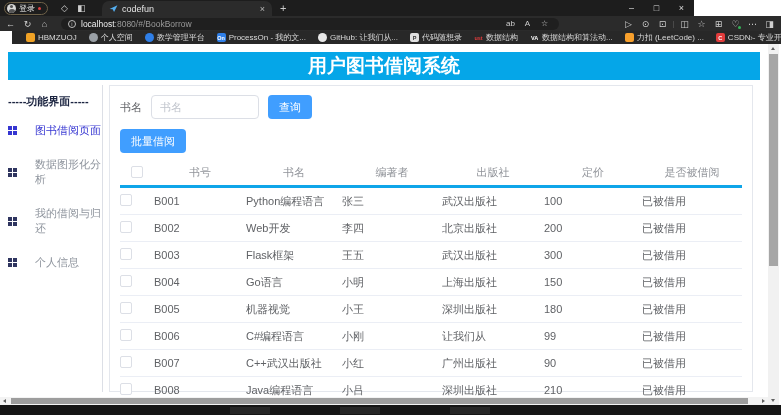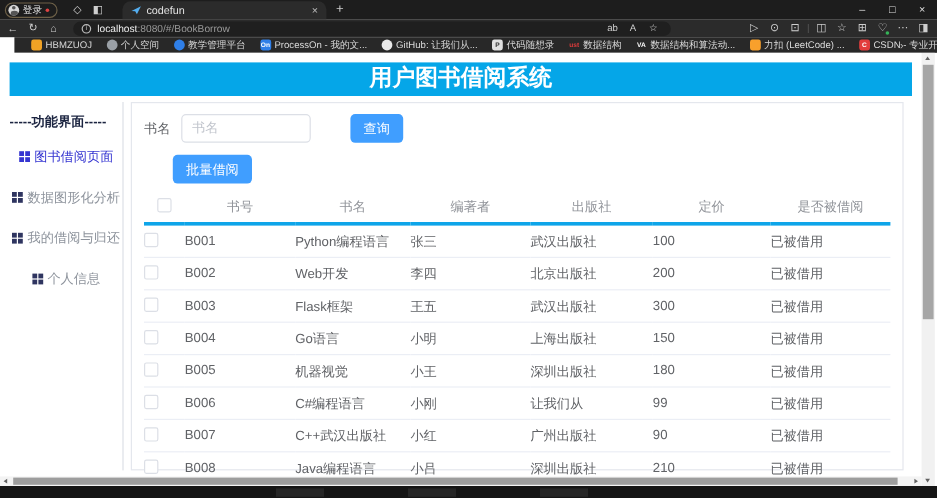--- a/index.html
+++ b/index.html
@@ -1,21 +1,21 @@
 <!DOCTYPE html>
 <html lang="zh" style="--primary: #409eff; --active-menu: #3535d1;"><head>
 <meta charset="utf-8">
 <style>
   * { margin:0; padding:0; box-sizing:border-box; }
   html,body { width:781px; height:415px; overflow:hidden;
     font-family:"Liberation Sans","DejaVu Sans",sans-serif; }
   .screen { position:relative; width:781px; height:415px; background:#fff; overflow:hidden; }
 
   
-  .tabstrip { position:absolute; top:0; left:0; width:781px; height:16px;
+  .tabstrip { position:absolute; top:0; left:0; width:694px; height:16px;
     background:#1d1d1d; display:flex; align-items:center; }
   .profile-pill { display:flex; align-items:center; gap:3px; height:13px;
     border:1px solid #6e6148; border-radius:8px; margin-left:4px; padding:0 6px 0 2px;
     color:#e6e6e6; font-size:8px; }
   .avatar { width:9px; height:9px; border-radius:50%; background:#d8d8d8; position:relative; overflow:hidden;}
   .avatar::before { content:""; position:absolute; left:3px; top:1.5px; width:3px; height:3px; border-radius:50%; background:#555;}
   .avatar::after { content:""; position:absolute; left:1.5px; top:5px; width:6px; height:4px; border-radius:50% 50% 0 0; background:#555;}
   .red-dot { width:3px; height:3px; border-radius:50%; background:#e04343; }
   .chrome-ic { color:#cfcfcf; font-size:9px; width:17px; height:14px; display:flex;
     align-items:center; justify-content:center; }
@@ -54,38 +54,38 @@
   .bm-ic.circle { border-radius:50%; }
   .bm-chevron { position:absolute; right:28px; color:#bdbdbd; font-size:9px; }
 
   
   .viewport { position:absolute; top:44px; left:0; width:768px; height:361px; background:#fff; }
   .page-header { margin:8px 8px 0; height:28px; line-height:28px; text-align:center;
     color:#fff; font-size:19px; font-weight:bold; }
   .content { display:flex; margin:5px 15px 0 8px; }
   .sidebar { flex:0 0 95px; border-right:1px solid #dcdfe6; min-height:170px; padding-top:9px; }
   .sidebar-title { font-size:11px; font-weight:bold; color:#1b2440; margin-bottom:14px; }
-  .menu-item { display:flex; align-items:center; gap:4px; font-size:11px; color:#8d939c;
-    margin-bottom:19px; cursor:pointer;justify-content:center; }
+  .menu-item { display:flex; align-items:center; gap:18px; font-size:11px; color:#8d939c;
+    margin-bottom:19px; cursor:pointer; }
   .grid-icon { width:9px; height:9px; flex:0 0 auto;
     background-image:linear-gradient(currentColor,currentColor),linear-gradient(currentColor,currentColor),
       linear-gradient(currentColor,currentColor),linear-gradient(currentColor,currentColor);
     background-size:4px 4px; background-position:0 0,5px 0,0 5px,5px 5px; background-repeat:no-repeat;
     color:#2f3560; }
   .menu-item.active, .menu-item.active .grid-icon { color:var(--active-menu); }
 
   .panel { flex:1; margin-left:6px; border:1px solid #e4e7ed; height:307px; padding:6px 10px; }
   .search-row { display:flex; align-items:center; gap:9px; margin:3px 0 10px; }
   .search-label { font-size:11px; color:#606266; }
   .search-input { width:108px; height:24px; border:1px solid #dcdfe6; border-radius:4px;
     font-size:11px; padding:0 8px; color:#606266; outline:none; }
   .search-input::placeholder { color:#c0c4cc; }
   .btn { background:var(--primary); color:#fff; border:none; border-radius:4px;
     height:24px; padding:0 11px; font-size:11px; cursor:pointer;
-    font-family:"Liberation Sans","DejaVu Sans",sans-serif;margin-left:24px; }
+    font-family:"Liberation Sans","DejaVu Sans",sans-serif; }
   .batch-row { margin-bottom:7px; }
 
   table.booktable { width:100%; border-collapse:collapse; table-layout:fixed; font-size:11px; }
   .booktable th { color:#909399; font-weight:normal; text-align:center; padding:5px 0;
     border-bottom:3px solid #0ea5e9; }
   .booktable td { color:#606266; padding:5.5px 0; border-bottom:1px solid #ebeef5; }
   .col-check { width:34px; } .col-id { width:92px; } .col-title { width:96px; }
   .col-author { width:100px; } .col-pub { width:102px; } .col-price { width:98px; }
   .checkbox { width:12px; height:12px; border:1px solid #dcdfe6; border-radius:2px;
     display:inline-block; background:#fff; cursor:pointer; }

